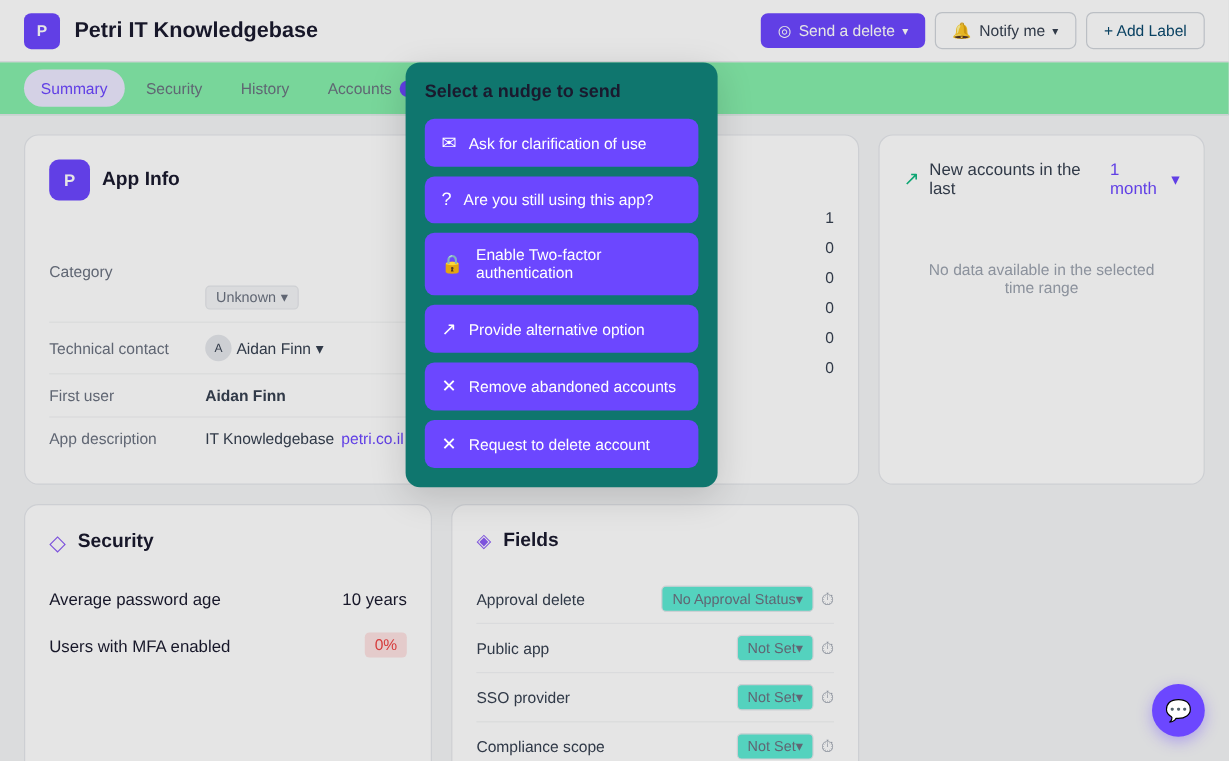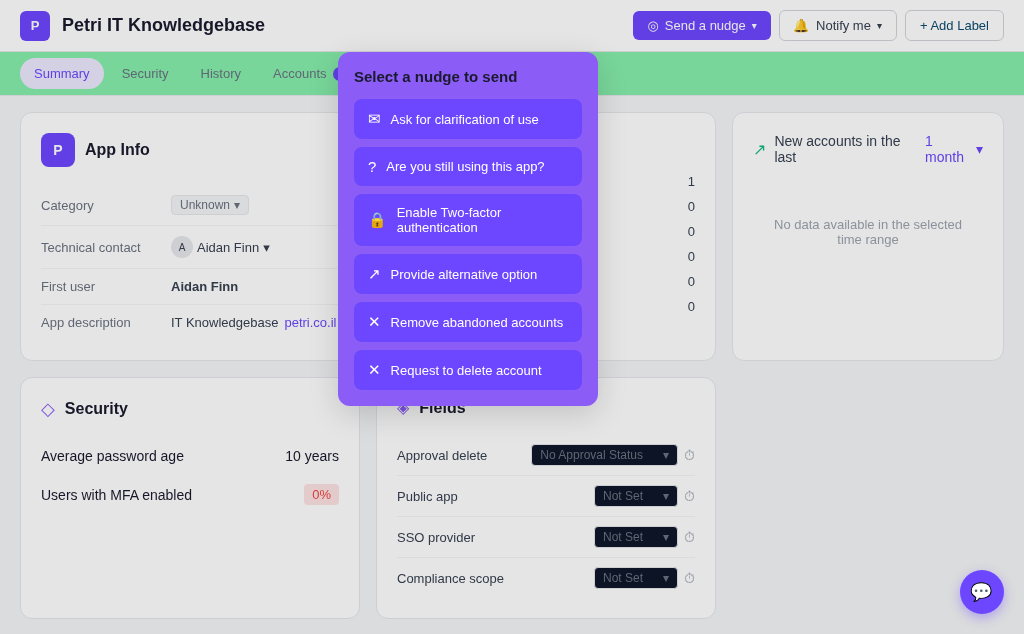--- a/index.html
+++ b/index.html
@@ -30,49 +30,49 @@
 
     
     .card-header { display: flex; align-items: center; gap: 10px; margin-bottom: 18px; }
     .app-logo { width: 34px; height: 34px; background: #6c47ff; border-radius: 8px; display: flex; align-items: center; justify-content: center; color: #fff; font-weight: bold; font-size: 14px; }
     .card-title { font-size: 16px; font-weight: 700; }
     .info-row { display: flex; align-items: center; padding: 10px 0; border-bottom: 1px solid #f3f4f6; }
     .info-row:last-child { border-bottom: none; }
     .info-label { color: #6b7280; width: 130px; flex-shrink: 0; font-size: 13px; }
     .info-value { color: #374151; font-size: 13px; display: flex; align-items: center; gap: 6px; }
     .info-value a { color: #6c47ff; text-decoration: none; }
-    .unknown-badge { background: #f3f4f6; border: 1px solid #e5e7eb; border-radius: 4px; padding: 2px 8px; font-size: 12px; color: #6b7280; cursor: pointer; display: flex; align-items: center; gap: 4px; }
+    .unknown-badge { background: #f3f4f6; border: 1px solid #e5e7eb; border-radius: 4px; padding: 2px 8px; font-size: 12px; color: #6b7280; cursor: pointer; display: flex; align-items: center; gap: 4px; margin-top: 43px; }
     .contact-avatar { width: 22px; height: 22px; border-radius: 50%; background: #e5e7eb; display: inline-flex; align-items: center; justify-content: center; font-size: 10px; overflow: hidden; }
     .contact-name { cursor: pointer; display: flex; align-items: center; gap: 4px; }
 
     
     .security-row { display: flex; align-items: center; justify-content: space-between; padding: 10px 0; }
     .mfa-badge { background: #fee2e2; color: #ef4444; border-radius: 4px; padding: 3px 8px; font-size: 13px; font-weight: 500; }
     .security-icon { color: #8b5cf6; font-size: 18px; }
 
     
     .field-row { display: flex; align-items: center; justify-content: space-between; padding: 9px 0; border-bottom: 1px solid #f3f4f6; }
     .field-row:last-child { border-bottom: none; }
     .field-label { color: #374151; font-size: 13px; }
     .field-value { display: flex; align-items: center; gap: 6px; }
-    .field-select { background: #0f172a; border: 1px solid #e5e7eb; border-radius: 4px; padding: 3px 8px; font-size: 12px; color: #6b7280; cursor: pointer; display: flex; align-items: center; gap: 20px; }
+    .field-select { background: #5eead4; border: 1px solid #e5e7eb; border-radius: 4px; padding: 3px 8px; font-size: 12px; color: #6b7280; cursor: pointer; display: flex; align-items: center; gap: 0; }
     .field-info { color: #9ca3af; cursor: pointer; font-size: 14px; }
 
     
     .new-accounts-header { display: flex; align-items: center; gap: 8px; margin-bottom: 12px; }
     .new-accounts-title { font-size: 14px; font-weight: 500; color: #374151; }
     .month-link { color: #6c47ff; font-size: 14px; cursor: pointer; display: flex; align-items: center; gap: 4px; }
     .no-data { color: #9ca3af; font-size: 13px; text-align: center; padding: 40px 20px; }
     .trend-icon { color: #10b981; font-size: 16px; }
     .usage-row { display: flex; align-items: center; justify-content: space-between; padding: 5px 0; font-size: 13px; }
     .usage-count { color: #374151; font-weight: 500; }
 
     
     .overlay { position: fixed; inset: 0; background: rgba(0,0,0,0.1); z-index: 100; }
-    .nudge-dropdown { position: absolute; top: 52px; left: 338px; background: #8b5cf6; border-radius: 12px; box-shadow: 0 8px 30px rgba(0,0,0,0.15); padding: 16px; width: 260px; z-index: 200; }
+    .nudge-dropdown { position: absolute; top: 52px; left: 338px; background: #0f766e; border-radius: 12px; box-shadow: 0 8px 30px rgba(0,0,0,0.15); padding: 16px; width: 260px; z-index: 200; }
     .nudge-title { font-size: 15px; font-weight: 600; color: #1a1a2e; margin-bottom: 14px; }
     .nudge-btn { width: 100%; background: #6c47ff; color: #fff; border: none; border-radius: 8px; padding: 11px 14px; font-size: 13px; cursor: pointer; margin-bottom: 8px; display: flex; align-items: center; gap: 10px; text-align: left; font-weight: 500; }
     .nudge-btn:last-child { margin-bottom: 0; }
     .nudge-btn-icon { font-size: 15px; flex-shrink: 0; }
 
     
     .chat-btn { position: fixed; bottom: 20px; right: 20px; width: 44px; height: 44px; background: #6c47ff; border-radius: 50%; display: flex; align-items: center; justify-content: center; color: #fff; font-size: 18px; cursor: pointer; box-shadow: 0 4px 12px rgba(108,71,255,0.4); z-index: 300; }
 
     
     .usage-card { grid-column: 2; grid-row: 1; }
@@ -86,21 +86,21 @@
 <div class="header">
   <div class="header-left">
     <div class="header-logo">
       <span>P</span>
     </div>
     <span class="header-title">Petri IT Knowledgebase</span>
   </div>
   <div class="header-actions">
     <button class="btn-nudge">
       <span>◎</span>
-      <span>Send a nudge</span>
+      <span>Send a delete</span>
       <span class="chevron">▾</span>
     </button>
     <button class="btn-notify">
       <span>🔔</span>
       <span>Notify me</span>
       <span class="chevron">▾</span>
     </button>
     <button class="btn-label">
       <span>+ Add Label</span>
     </button>

